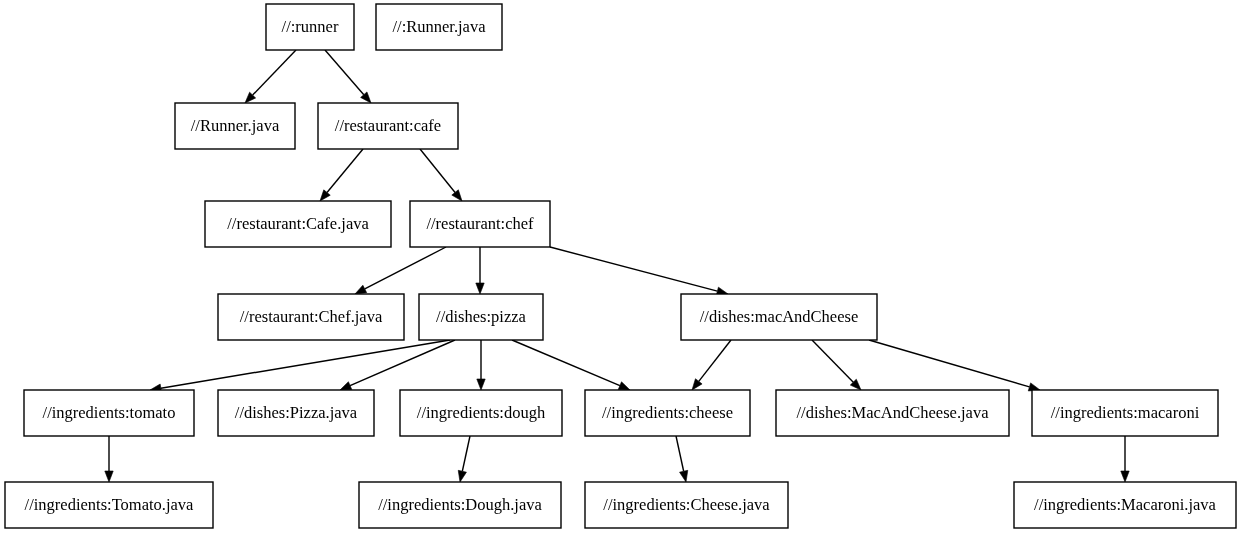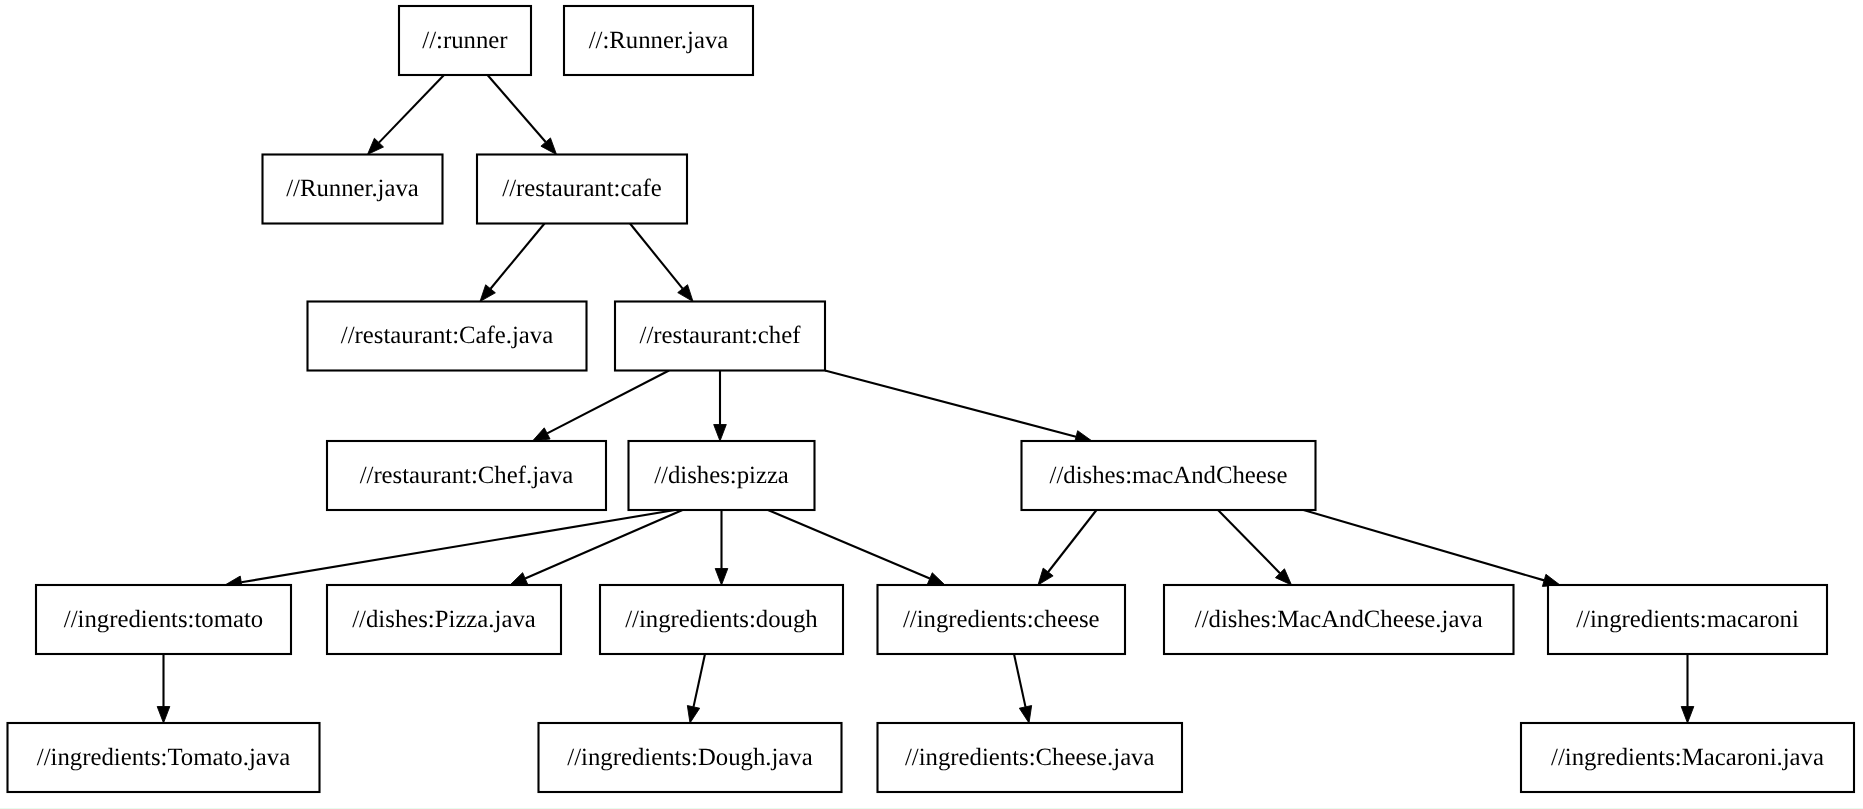--- a/index.html
+++ b/index.html
@@ -10,21 +10,21 @@
   body {
     width: 1242px;
     height: 539px;
     overflow: hidden;
     font-family: "Liberation Serif", "DejaVu Serif", serif;
   }
   #graph-root {
     position: relative;
     width: 1242px;
     height: 539px;
-    background: #86efac;
+    background: #d946ef;
   }
   svg#dep-graph {
     display: block;
     width: 1242px;
     height: 539px;
     background: #ffffff;
   }
   .node-box {
     fill: #ffffff;
     stroke: #000000;

